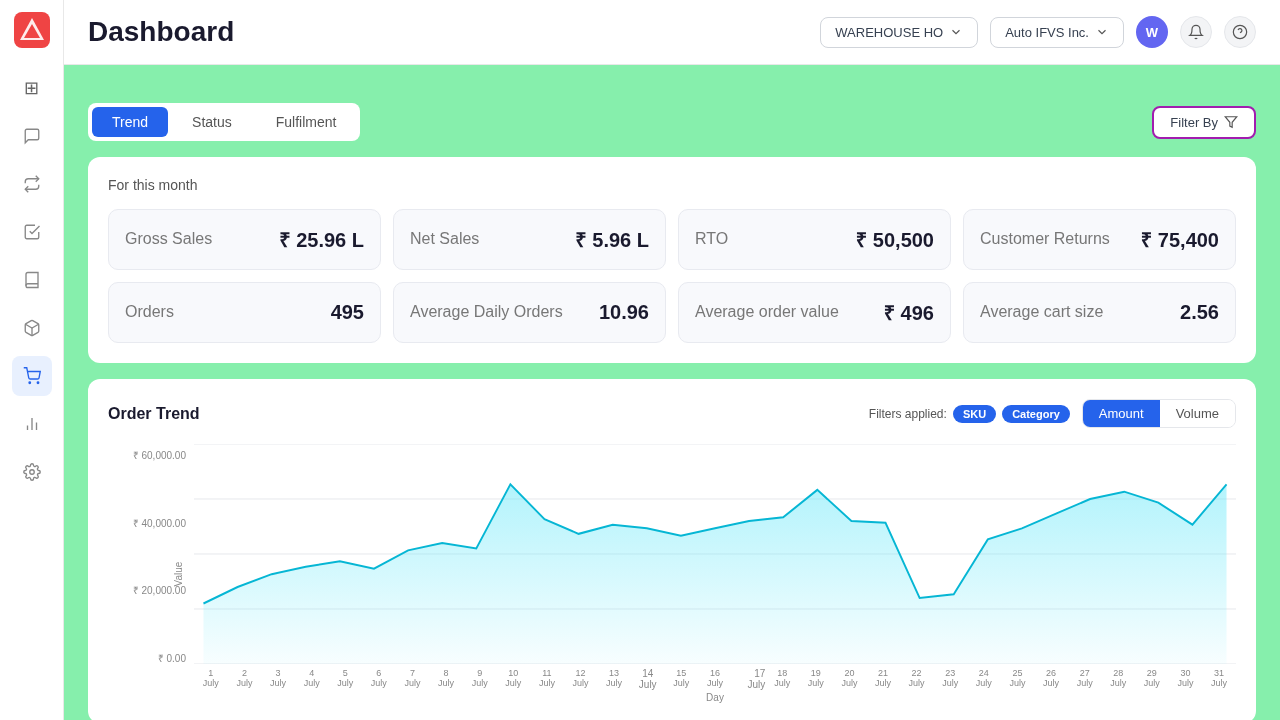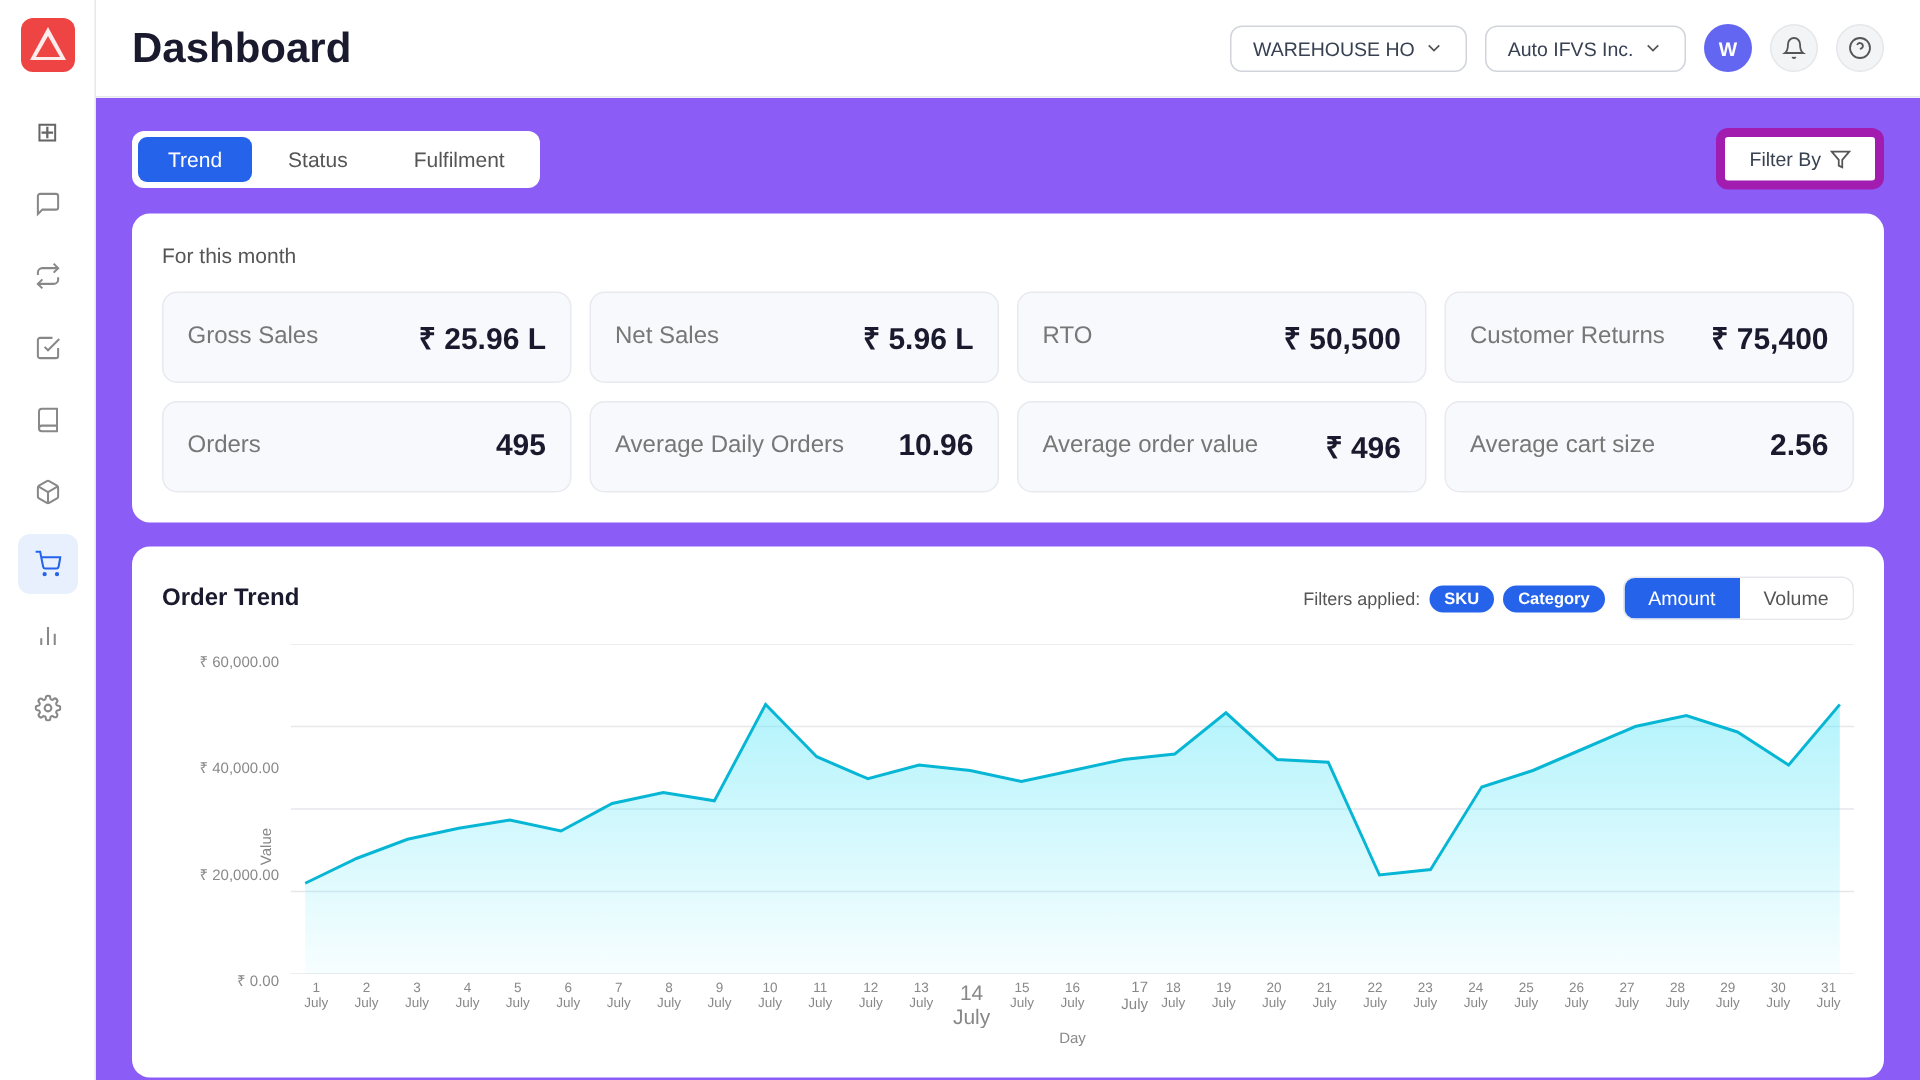--- a/index.html
+++ b/index.html
@@ -94,23 +94,23 @@
       display: flex; align-items: center; justify-content: center;
       cursor: pointer;
       color: #666;
       font-size: 15px;
       border: 1px solid #e5e7eb;
     }
 
     
     .content {
       flex: 1;
-      padding: 20px 24px;
+      padding: 38px 24px;
       overflow-y: auto;
-      background: #8b5cf6;
+      background: #86efac;
     }
 
     
     .tabs {
       display: flex;
       align-items: center;
       justify-content: space-between;
       margin-bottom: 16px;
     }
     .tab-list {
@@ -132,21 +132,21 @@
     }
     .tab.active {
       background: #2563eb;
       color: #fff;
     }
     .filter-btn {
       display: flex;
       align-items: center;
       gap: 6px;
       padding: 7px 16px;
-      border: 6px solid #a21caf;
+      border: 2px solid #a21caf;
       border-radius: 8px;
       background: #fff;
       font-size: 13px;
       color: #374151;
       cursor: pointer;
     }
 
     
     .stats-card {
       background: #fff;
@@ -497,21 +497,21 @@
                 <div>July</div>
               </div>
             <div style="text-align:center;font-size:9px;color:#888;flex:1;">
                 <div>12</div>
                 <div>July</div>
               </div>
             <div style="text-align:center;font-size:9px;color:#888;flex:1;">
                 <div>13</div>
                 <div>July</div>
               </div>
-            <div style="text-align:center;font-size:14px;color:#888;flex:1;">
+            <div style="text-align:center;font-size:10px;color:#888;flex:1;">
                 <div>14</div>
                 <div>July</div>
               </div>
             <div style="text-align:center;font-size:9px;color:#888;flex:1;">
                 <div>15</div>
                 <div>July</div>
               </div>
             <div style="text-align:center;font-size:9px;color:#888;flex:1;">
                 <div>16</div>
                 <div>July</div>

